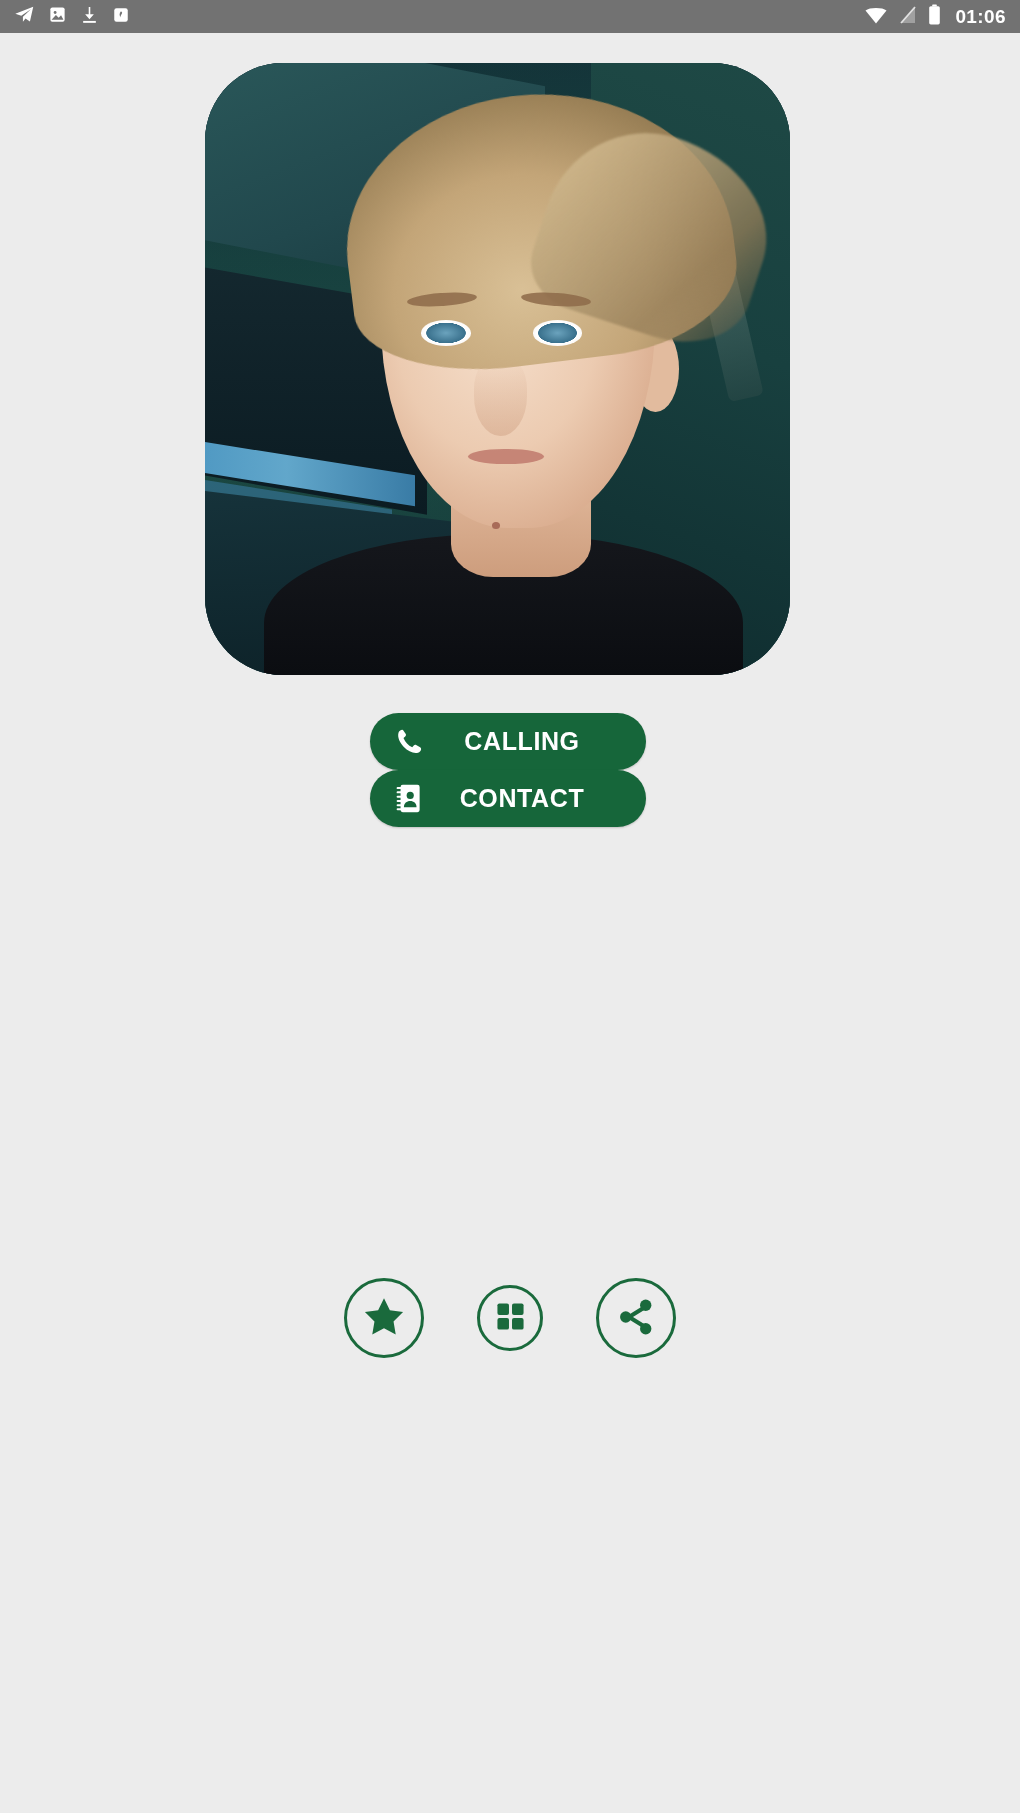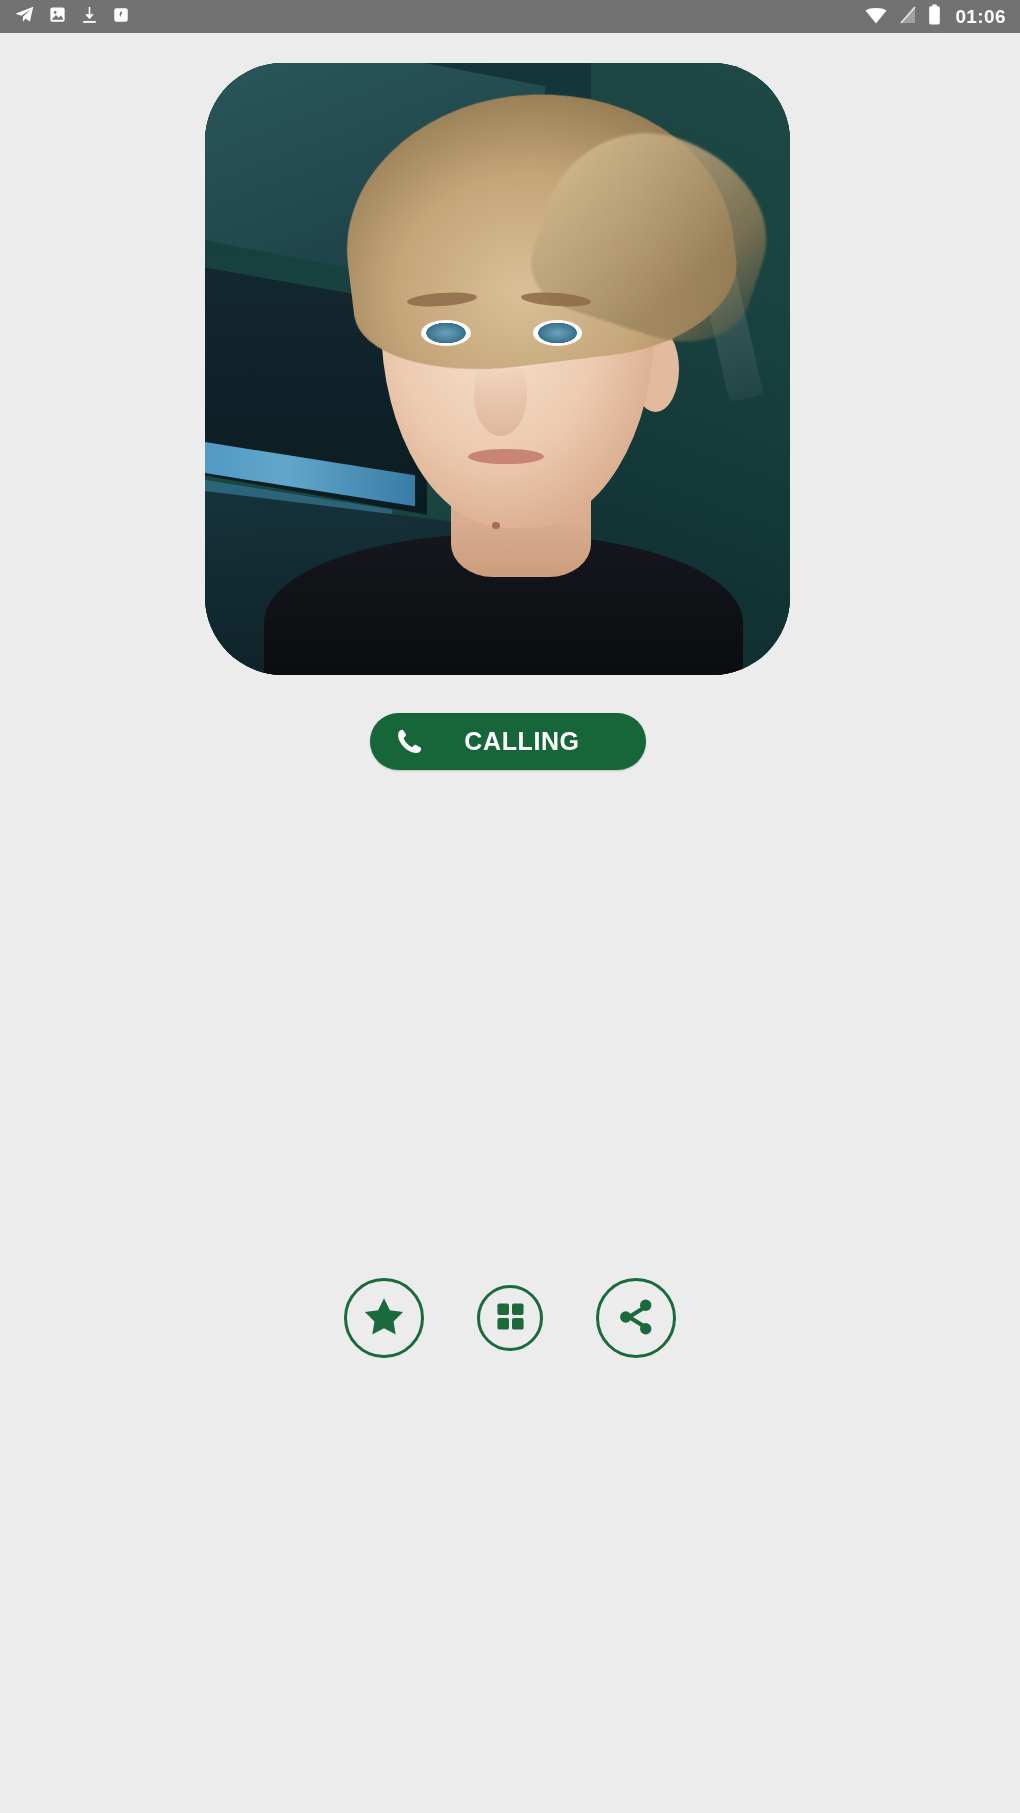--- a/index.html
+++ b/index.html
@@ -294,20 +294,38 @@
     <button class="action-btn">
       <span class="btn-icon">
         <svg width="30" height="30" viewBox="0 0 24 24">
           <path d="M6.6 2.2 C5.3 2.2 4.0 3.3 3.6 4.6 C2.6 8.0 4.6 12.6 7.9 16.0 C11.2 19.4 15.8 21.5 19.2 20.5 C20.6 20.1 21.7 18.8 21.7 17.5 C21.7 16.9 21.4 16.5 20.9 16.2 L17.7 14.4 C17.0 14.0 16.3 14.2 15.8 14.8 L14.6 16.2 C13.0 15.4 11.6 14.4 10.4 13.1 C9.2 11.8 8.3 10.3 7.6 8.7 L9.0 7.5 C9.6 7.0 9.8 6.3 9.4 5.6 L7.6 2.9 C7.3 2.4 7.1 2.2 6.6 2.2 Z" fill="#ffffff"></path>
         </svg>
       </span>
       <span class="btn-label">CALLING</span>
     </button>
 
 
+    <button class="action-btn">
+      <span class="btn-icon">
+        <svg width="29" height="31" viewBox="0 0 24 26">
+          <rect x="4.5" y="1.5" width="16" height="23" rx="1.8" fill="#ffffff"></rect>
+          <g fill="#ffffff">
+            <rect x="1.2" y="3.4" width="4.4" height="1.7" rx="0.8"></rect>
+            <rect x="1.2" y="7.0" width="4.4" height="1.7" rx="0.8"></rect>
+            <rect x="1.2" y="10.6" width="4.4" height="1.7" rx="0.8"></rect>
+            <rect x="1.2" y="14.2" width="4.4" height="1.7" rx="0.8"></rect>
+            <rect x="1.2" y="17.8" width="4.4" height="1.7" rx="0.8"></rect>
+            <rect x="1.2" y="21.2" width="4.4" height="1.7" rx="0.8"></rect>
+          </g>
+          <circle cx="12.6" cy="10.4" r="3.0" fill="#16663a"></circle>
+          <path d="M7.3 20.4 C7.3 16.9 9.7 15.1 12.6 15.1 C15.5 15.1 17.9 16.9 17.9 20.4 Z" fill="#16663a"></path>
+        </svg>
+      </span>
+      <span class="btn-label">CONTACT</span>
+    </button>
 
   </div>
 
   <div id="bottom-actions">
 
     <button class="circle-btn" id="favorite-btn">
       <span>
         <svg width="46" height="44" viewBox="0 0 24 24">
           <path d="M12 1.8 L15.2 8.3 L22.4 9.3 L17.2 14.4 L18.4 21.6 L12 18.2 L5.6 21.6 L6.8 14.4 L1.6 9.3 L8.8 8.3 Z" fill="#1a6a3c"></path>
         </svg>

